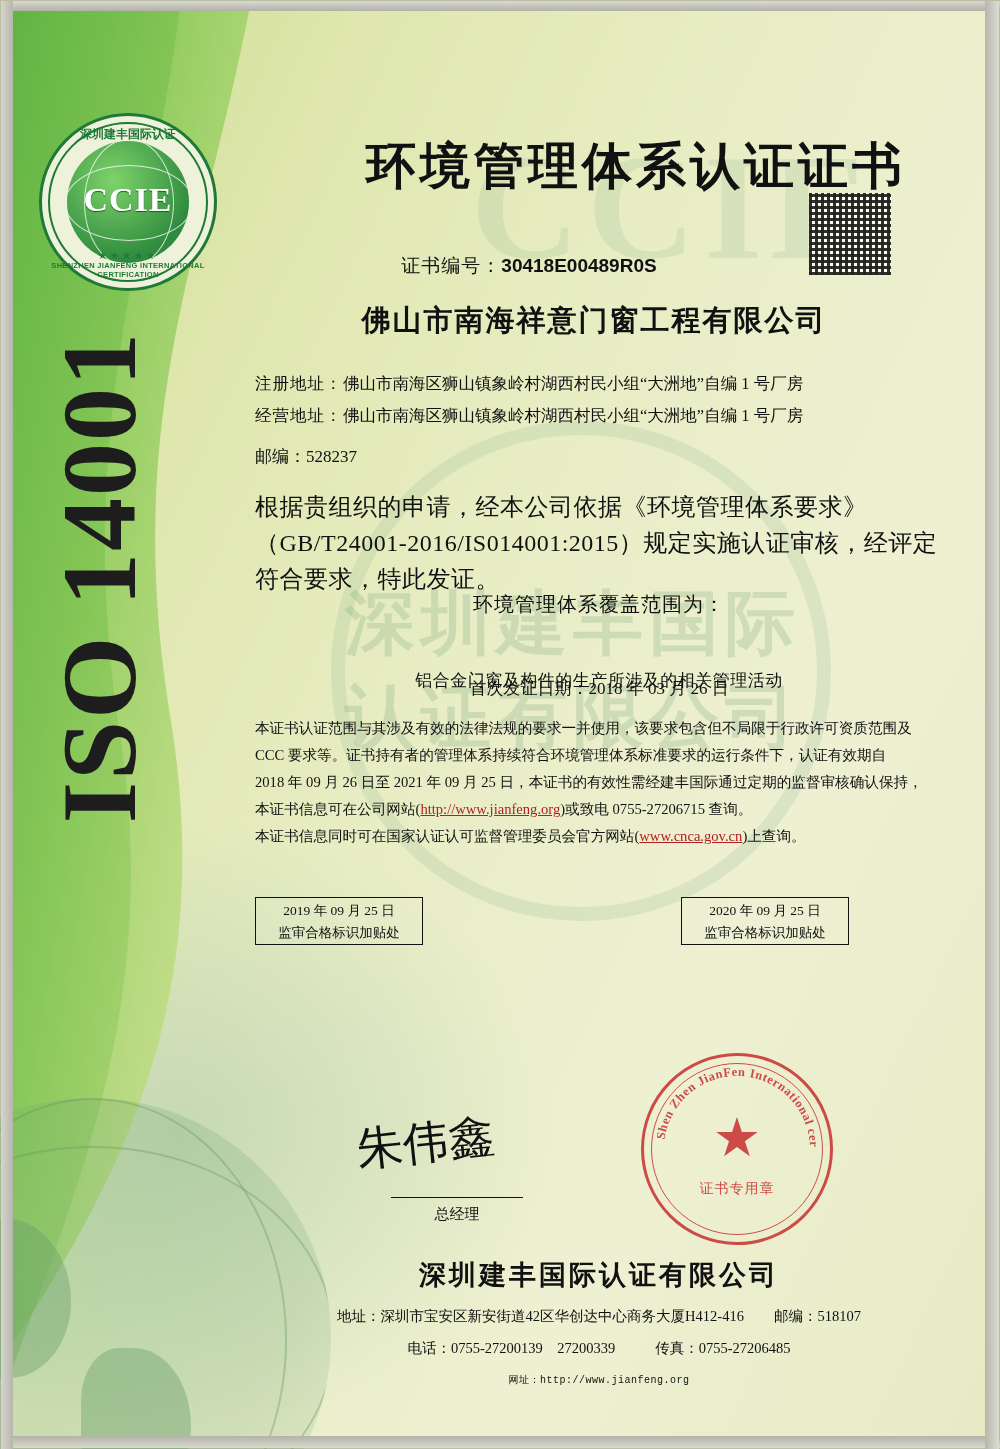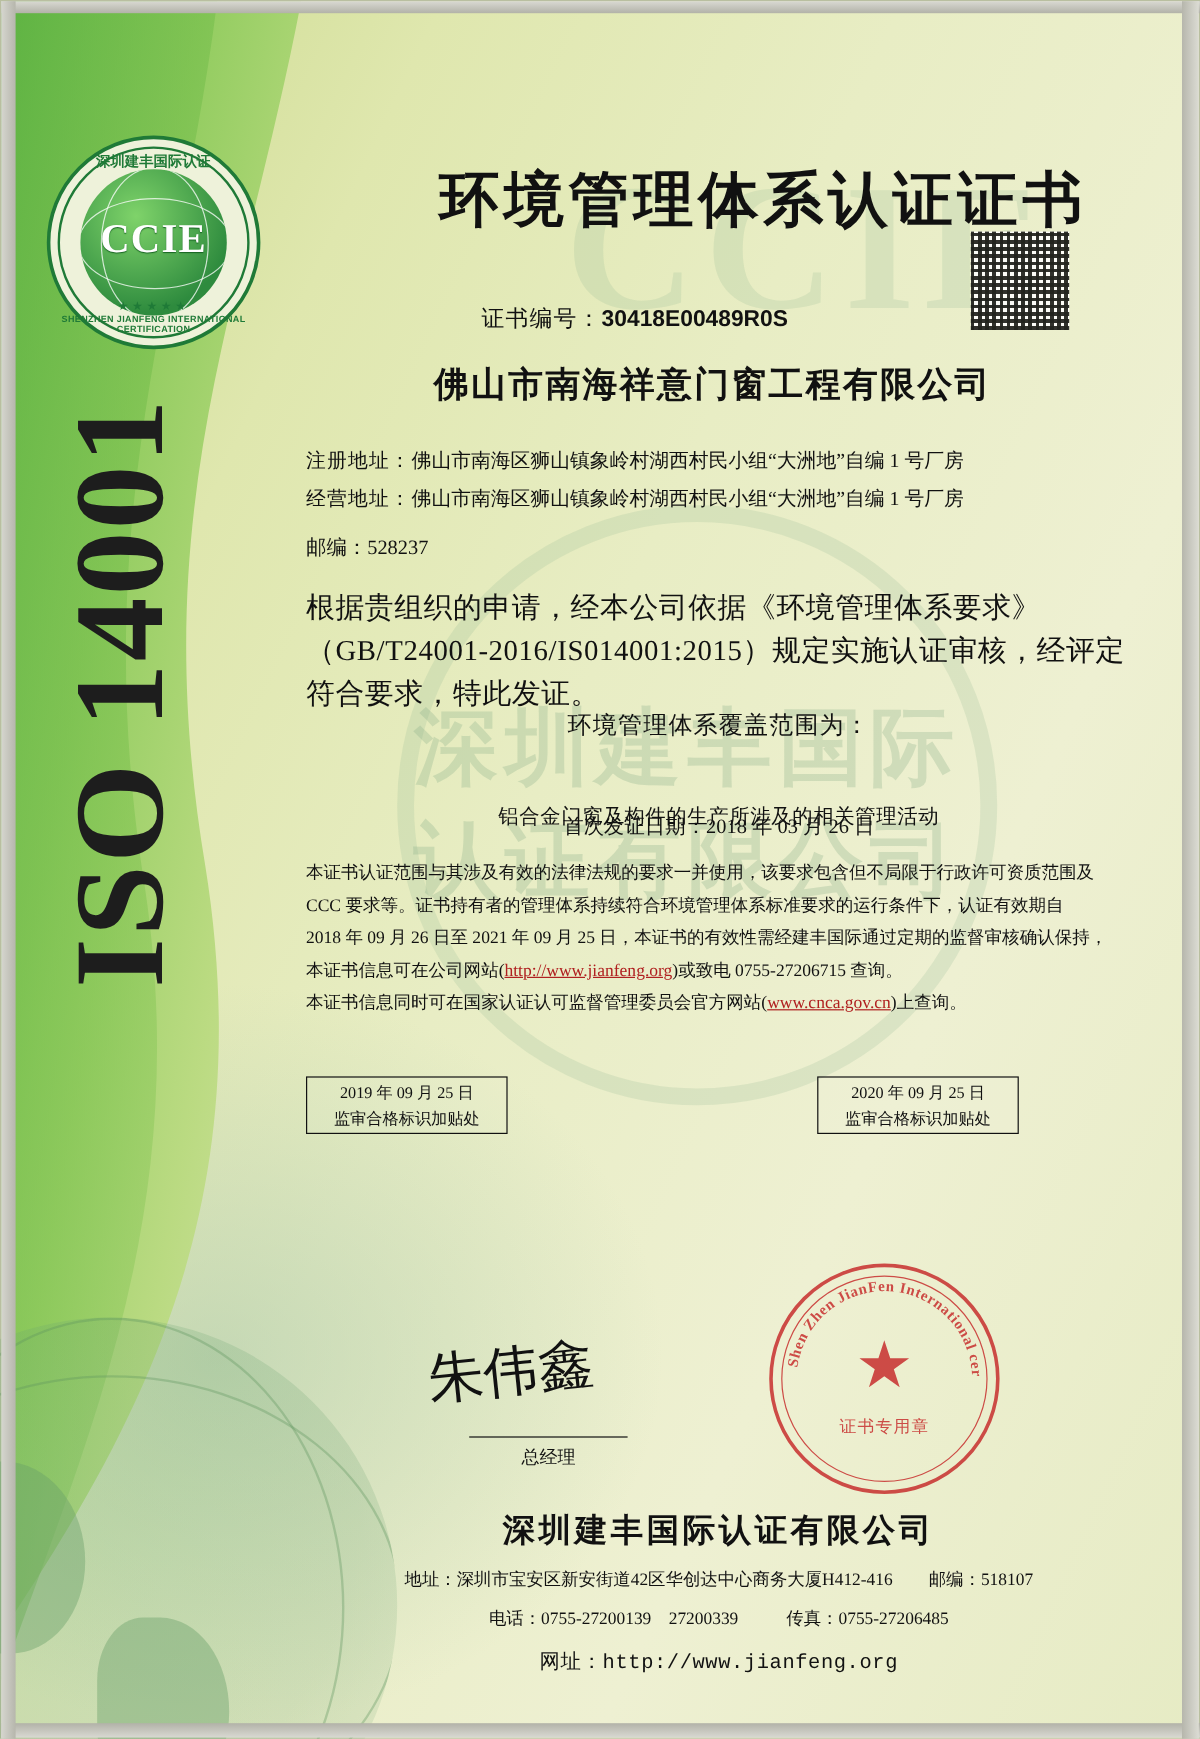--- a/index.html
+++ b/index.html
@@ -213,21 +213,21 @@
   .footer-company{
     position:absolute;left:0;top:1256px;width:700px;text-align:center;
     font-size:27px;font-weight:bold;color:#111;letter-spacing:3px;
     font-family:"Liberation Sans",sans-serif;
   }
   .footer-line{
     position:absolute;left:0;width:700px;text-align:center;font-size:14.5px;color:#111;
   }
   .fl1{top:1306px;}
   .fl2{top:1338px;}
-  .fl3{top:1372px;font-family:"Liberation Mono",monospace;font-size:17px;letter-spacing:.5px;}
+  .fl3{top:1372px;font-family:"Liberation Mono",monospace;font-size:10px;letter-spacing:.5px;}
   .fl1 .pc{margin-left:30px;}
   .fl2 .fax{margin-left:40px;}
 </style>
 </head>
 <body>
 
 <div id="cert">
 
   <div class="swoosh"></div>
   <div class="swoosh2"></div>

